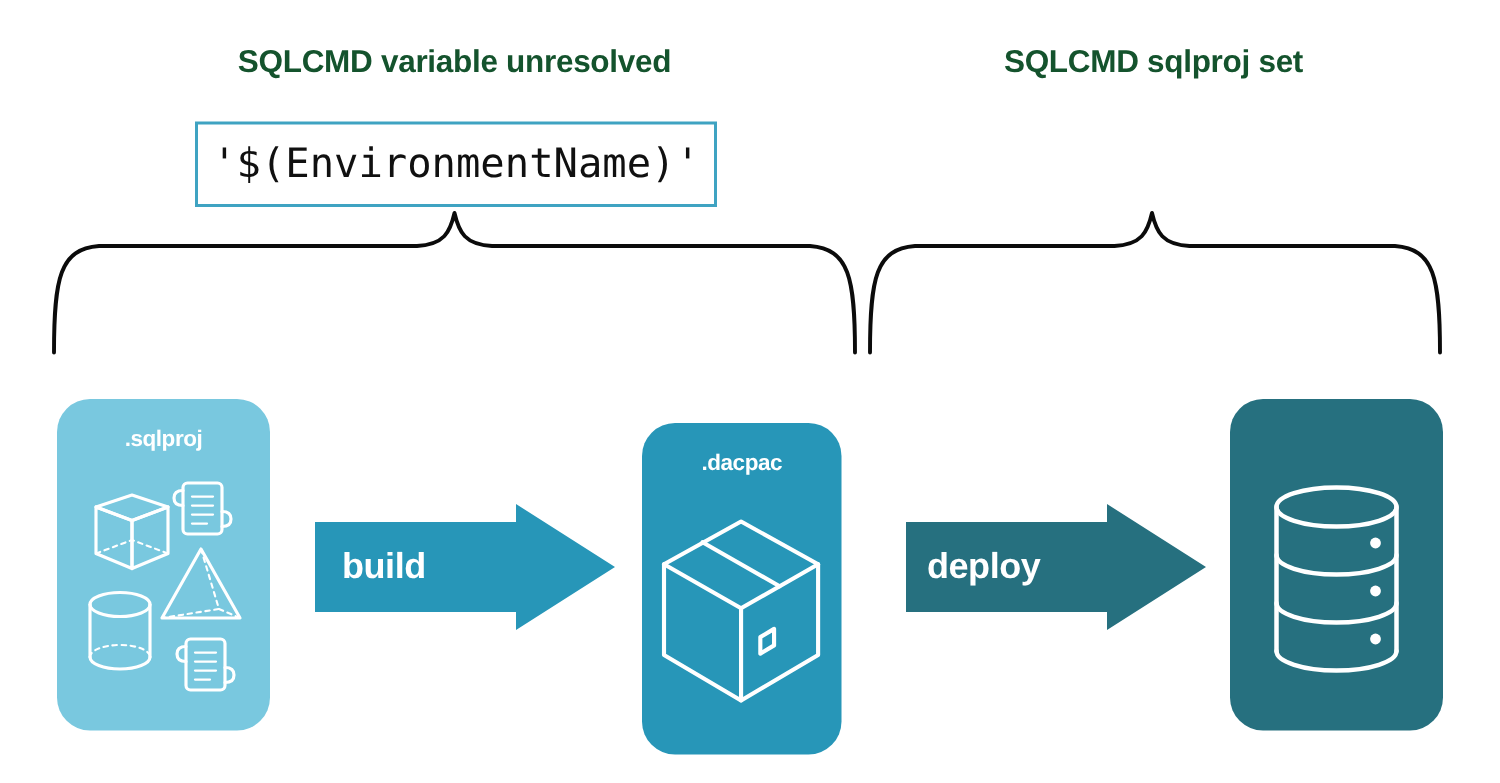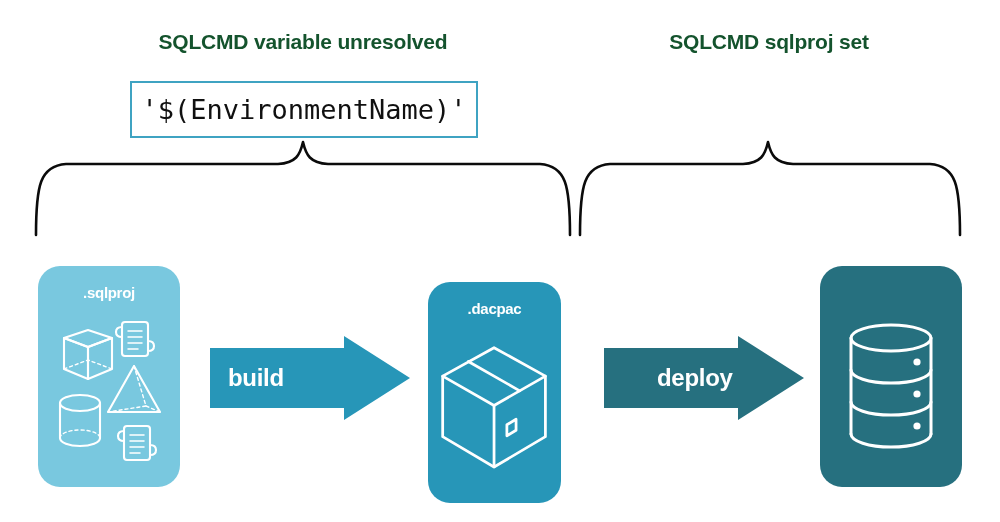--- a/index.html
+++ b/index.html
@@ -117,21 +117,21 @@
     font-family: "Liberation Sans", sans-serif;
     font-weight: bold;
     font-size: 24px;
     color: #ffffff;
     letter-spacing: -0.3px;
     white-space: nowrap;
     pointer-events: none;
   }
   #arrow-build  { left: 210px; top: 336px; width: 200px; height: 84px; }
   #arrow-deploy { left: 604px; top: 336px; width: 200px; height: 84px; }
-  #arrow-deploy .arrow-label { padding-left: 14px; margin-left: 39px; }
+  #arrow-deploy .arrow-label { padding-left: 14px; }
 </style>
 </head>
 <body>
 
 <div id="diagram-root">
 
   <div class="heading" id="heading-left">SQLCMD variable unresolved</div>
 
   <div class="heading" id="heading-right">SQLCMD sqlproj set</div>
 

